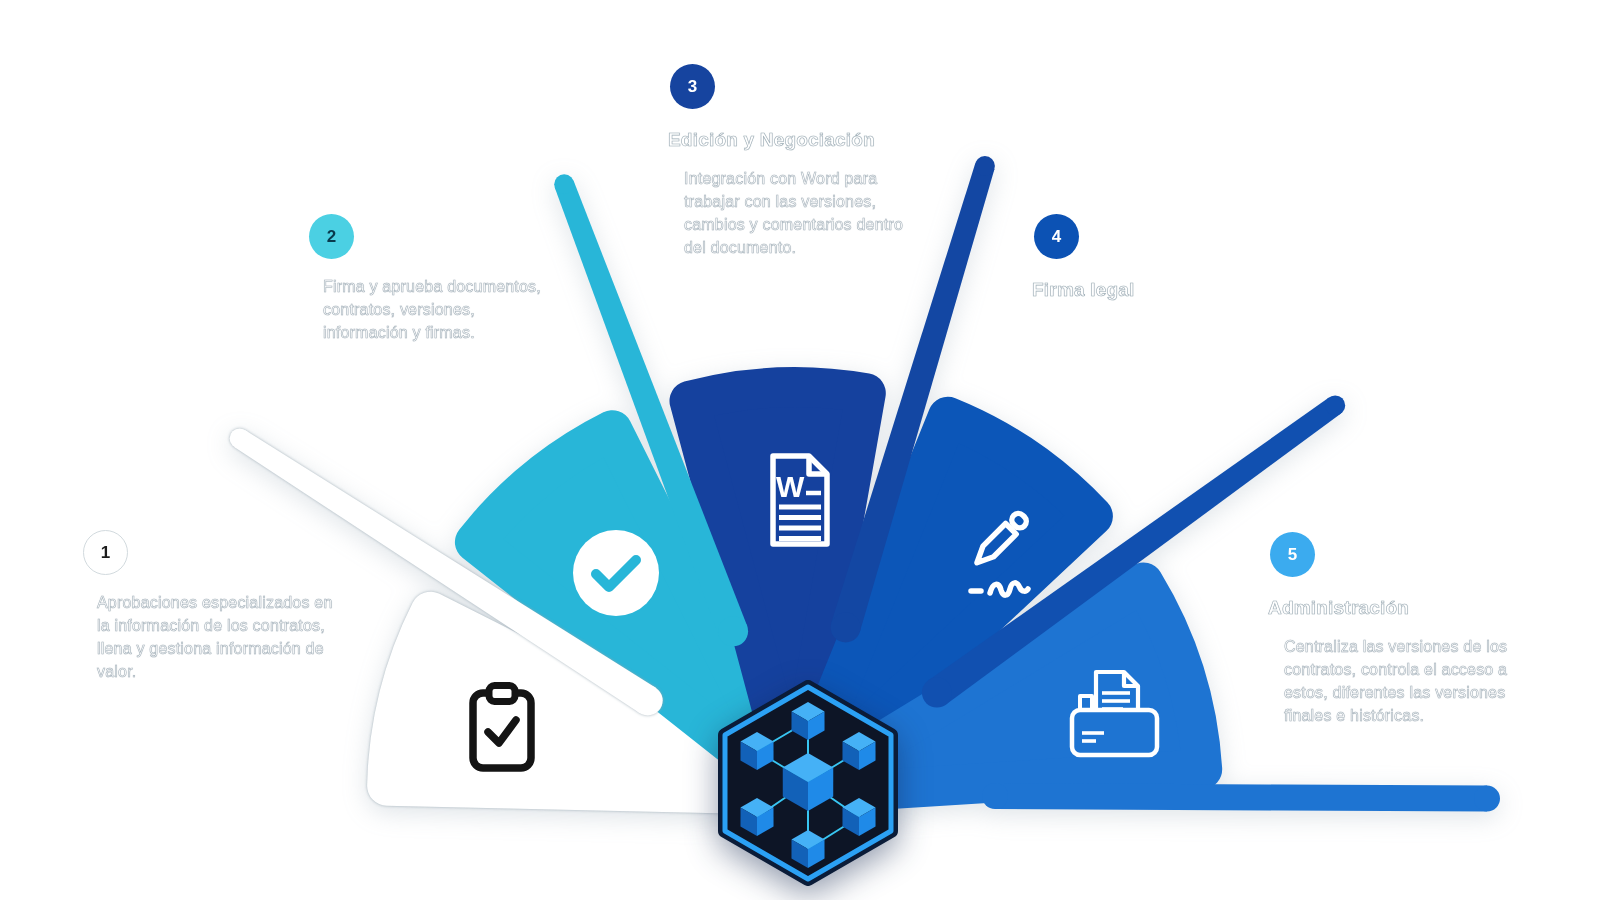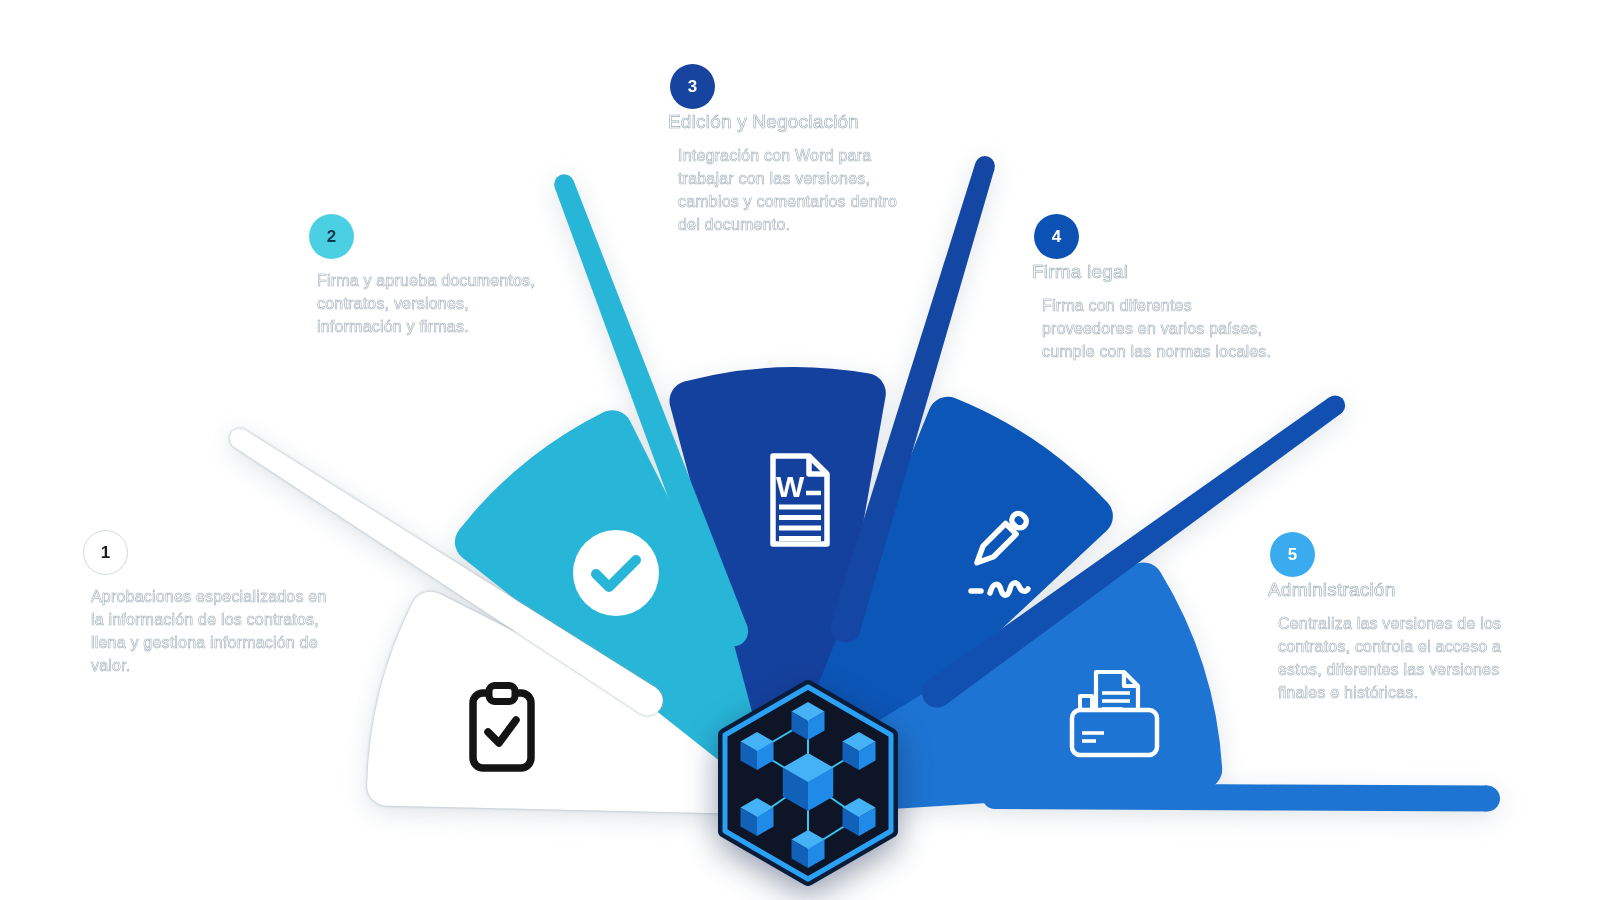--- a/index.html
+++ b/index.html
@@ -9,27 +9,27 @@
     font-family:"Liberation Sans","DejaVu Sans",sans-serif;
   }
   .step{position:absolute;z-index:5;}
   .step-badge{
     display:flex;align-items:center;justify-content:center;
     width:45px;height:45px;border-radius:50%;
     font-size:17px;font-weight:700;margin-left:2px;
     box-sizing:border-box;
   }
   .step h3{
-    margin:2px 0 11px 0;font-size:19px;font-weight:400;color:#ffffff;
+    margin:20px 0 11px 0;font-size:19px;font-weight:700;color:#ffffff;
     -webkit-text-stroke:0.6px rgba(150,166,176,0.9);
     text-shadow:0 0 1px rgba(140,156,166,0.55);
     white-space:pre-line;letter-spacing:.2px;
   }
   .step p{
-    margin:10px;font-size:16px;line-height:23px;color:#ffffff;
+    margin:16px;font-size:16px;line-height:23px;color:#ffffff;
     -webkit-text-stroke:0.55px rgba(150,166,176,0.85);
     text-shadow:0 0 1px rgba(140,156,166,0.5);
     white-space:pre-line;letter-spacing:.2px;
   }
   #fan-svg{position:absolute;left:0;top:0;z-index:1;}
   .fan-soft{filter:drop-shadow(0 6px 12px rgba(110,130,150,0.22));}
   .white-outline{filter:drop-shadow(0 0 1.5px rgba(148,164,175,0.85));}
   .step-icon{position:absolute;z-index:3;}
   #hex-svg{position:absolute;left:713px;top:677px;z-index:4;
     filter:drop-shadow(0 10px 16px rgba(15,35,75,0.45));}
@@ -185,23 +185,20 @@
   <h3>Edición y Negociación</h3>
   <p>Integración con Word para
 trabajar con las versiones,
 cambios y comentarios dentro
 del documento.</p>
 </div>
 
 <div class="step" style="left:1032px;top:214px;width:280px;">
   <div class="step-badge" style="background: rgb(12, 82, 180); color: rgb(255, 255, 255);">4</div>
   <h3>Firma legal</h3>
-  <p>Firma con diferentes
-proveedores en varios países,
-cumple con las normas locales.</p>
 </div>
 
 <div class="step" style="left:1268px;top:532px;width:280px;">
   <div class="step-badge" style="background: rgb(59, 171, 239); color: rgb(255, 255, 255);">5</div>
   <h3>Administración</h3>
   <p>Centraliza las versiones de los
 contratos, controla el acceso a
 estos, diferentes las versiones
 finales e históricas.</p>
 </div>

